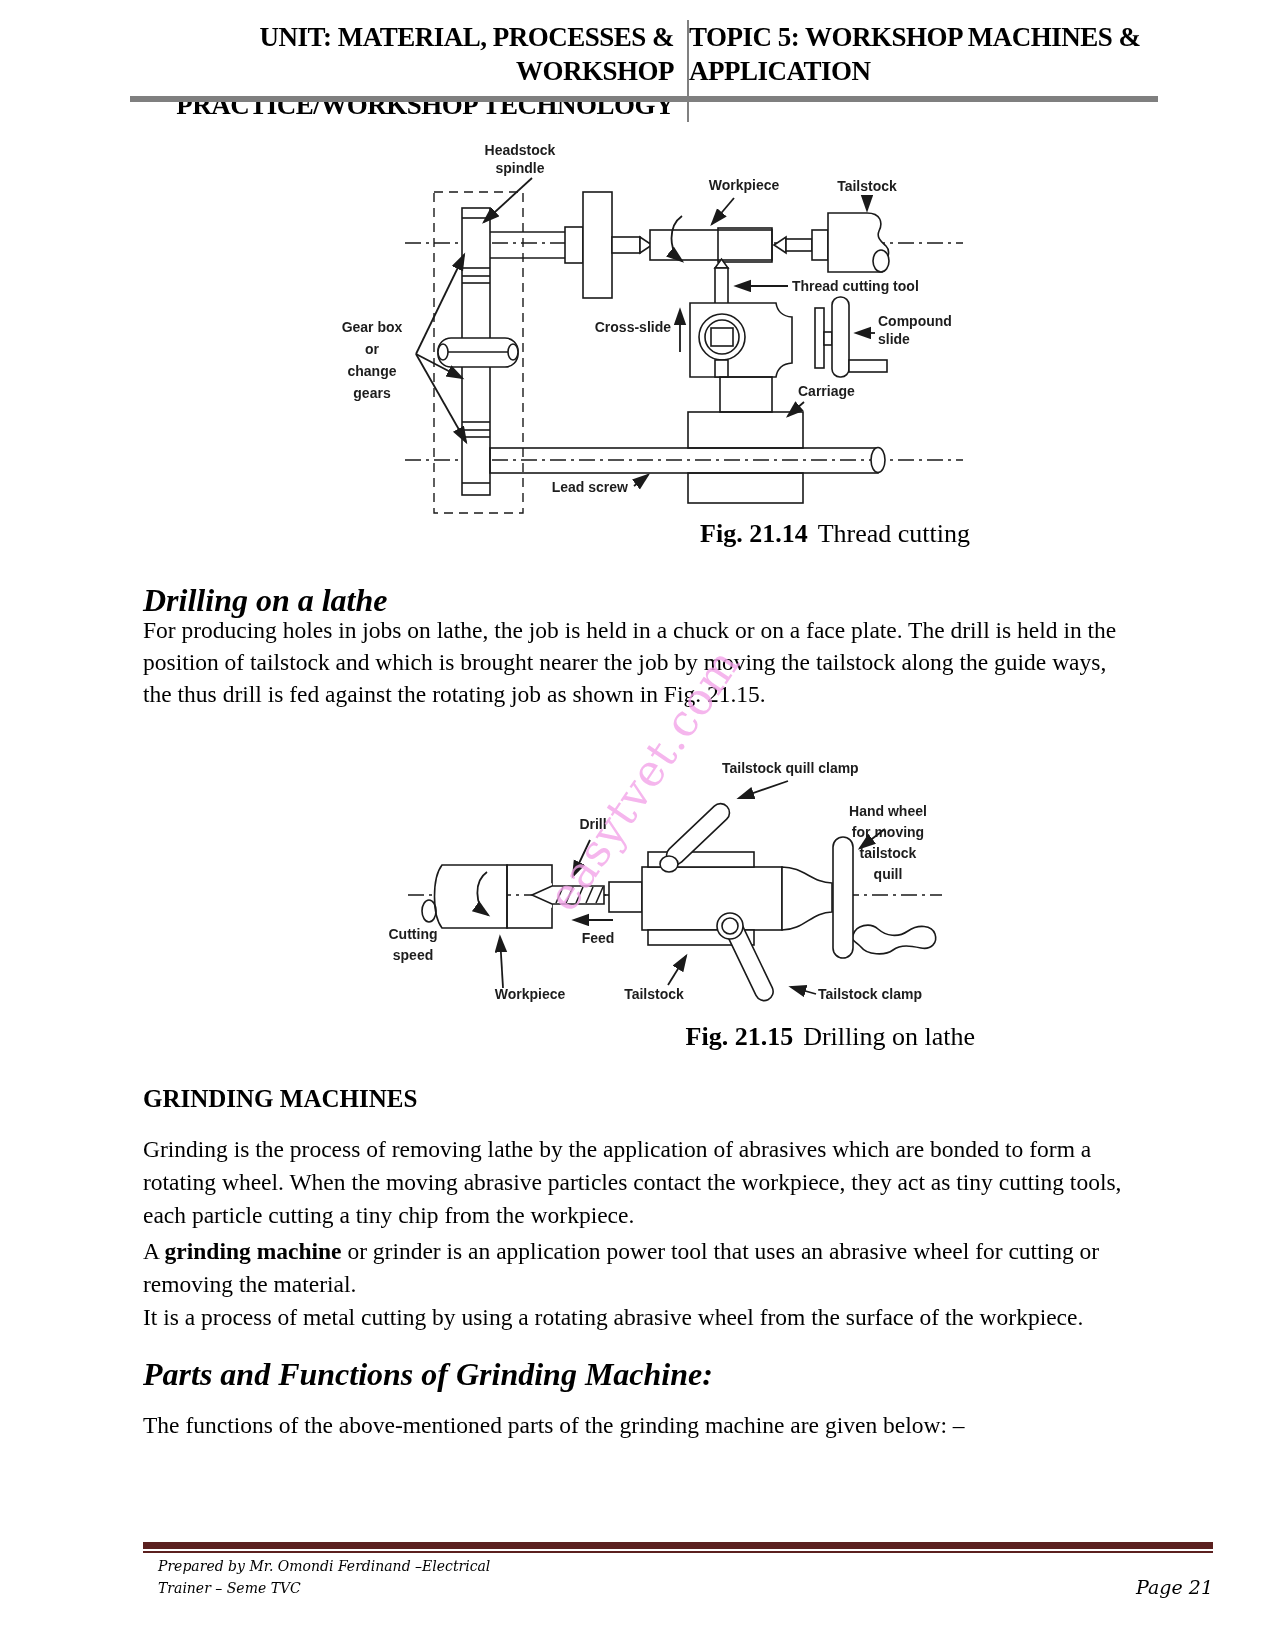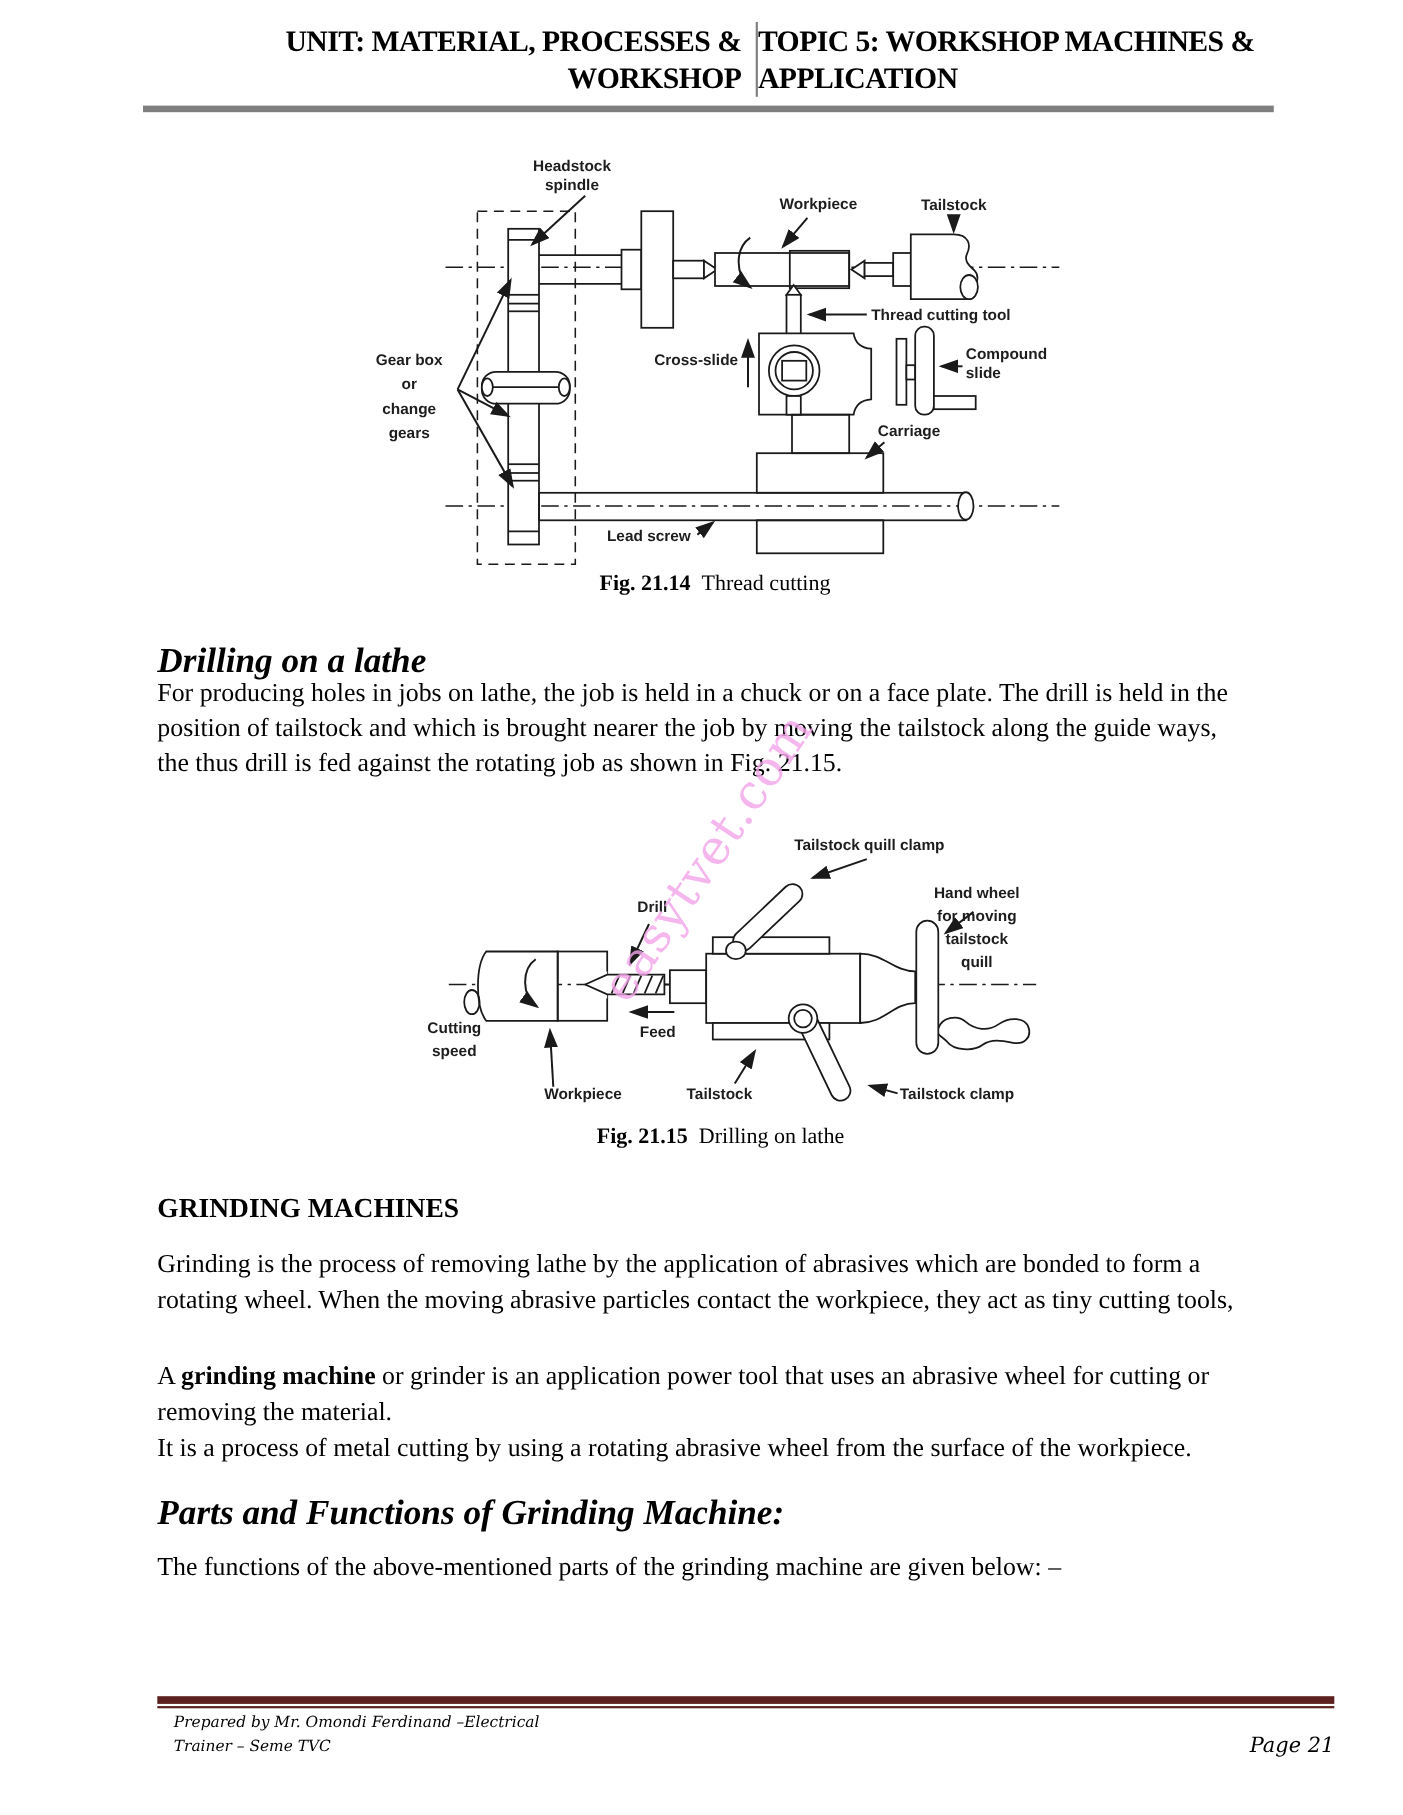--- a/index.html
+++ b/index.html
@@ -8,21 +8,21 @@
   
   .hdr{position:absolute;left:140px;top:20px;width:1012px;display:flex;
        font-weight:bold;font-size:27px;line-height:34px;letter-spacing:-0.5px;}
   .hdr-left{width:534px;text-align:right;padding-right:13px;border-right:2.5px solid #808080;}
   .hdr-right{}
   .hdr-rule{position:absolute;left:130px;top:96px;width:1028px;height:6px;background:#7f7f7f;}
   
   .bline{position:absolute;left:143px;white-space:nowrap;font-size:23.5px;}
   .h-italic{position:absolute;left:143px;font-weight:bold;font-style:italic;font-size:32px;white-space:nowrap;}
   .h-caps{position:absolute;left:143px;font-weight:bold;font-size:25px;white-space:nowrap;}
-  .caption{position:absolute;width:640px;text-align:center;font-size:20px;white-space:nowrap;}
+  .caption{position:absolute;width:640px;text-align:right;font-size:26px;white-space:nowrap;}
   .caption b{margin-right:10px;}
   
   .figsvg{position:absolute;}
   .lb{font:bold 14px "Liberation Sans",sans-serif;fill:#1d1d1d;}
   .ln{stroke:#1a1a1a;stroke-width:1.6;fill:none;}
   .lnw{stroke:#1a1a1a;stroke-width:1.6;fill:#ffffff;}
   .cl{stroke:#1a1a1a;stroke-width:1.3;fill:none;stroke-dasharray:16 5 3 5;}
   .dsh{stroke:#1a1a1a;stroke-width:1.4;fill:none;stroke-dasharray:9 6;}
   .ldr{stroke:#1a1a1a;stroke-width:1.8;fill:none;}
   
@@ -38,20 +38,21 @@
            font-family:"DejaVu Serif",serif;font-style:italic;font-size:19px;}
 </style>
 </head>
 <body>
 
 <div class="page">
 
   <div class="hdr">
     <div class="hdr-left">
       <div>UNIT: MATERIAL, PROCESSES &amp; WORKSHOP</div>
+      <div>PRACTICE/WORKSHOP TECHNOLOGY</div>
     </div>
     <div class="hdr-right">
       <div>TOPIC 5: WORKSHOP MACHINES &amp;</div>
       <div>APPLICATION</div>
     </div>
   </div>
   <div class="hdr-rule"></div>
 
   <svg class="figsvg" style="left:330px;top:130px;" width="640" height="385" viewBox="0 0 640 385">
     <defs>
@@ -239,20 +240,21 @@
 
   <div class="wm" style="color:#f3a4e9;">easytvet.com</div>
 
   <div class="caption" style="left:335px;top:1022px;">
     <b>Fig. 21.15</b><span>Drilling on lathe</span>
   </div>
 
   <div class="h-caps" style="top:1085px;">GRINDING MACHINES</div>
   <div class="bline" style="top:1136px;">Grinding is the process of removing lathe by the application of abrasives which are bonded to form a</div>
   <div class="bline" style="top:1169px;text-align:right;">rotating wheel. When the moving abrasive particles contact the workpiece, they act as tiny cutting tools,</div>
+  <div class="bline" style="top:1202px;">each particle cutting a tiny chip from the workpiece.</div>
   <div class="bline" style="top:1238px;"><span>A </span><b>grinding machine</b><span> or grinder is an application power tool that uses an abrasive wheel for cutting or</span></div>
   <div class="bline" style="top:1271px;">removing the material.</div>
   <div class="bline" style="top:1304px;">It is a process of metal cutting by using a rotating abrasive wheel from the surface of the workpiece.</div>
 
   <div class="h-italic" style="top:1356px;">Parts and Functions of Grinding Machine:</div>
   <div class="bline" style="top:1412px;">The functions of the above-mentioned parts of the grinding machine are given below: –</div>
 
   <div class="ft-bar1" style="background:#5b201f;"></div>
   <div class="ft-bar2" style="background:#5b201f;"></div>
   <div class="ft-txt" style="top:1558px;">Prepared by Mr. Omondi Ferdinand –Electrical</div>

